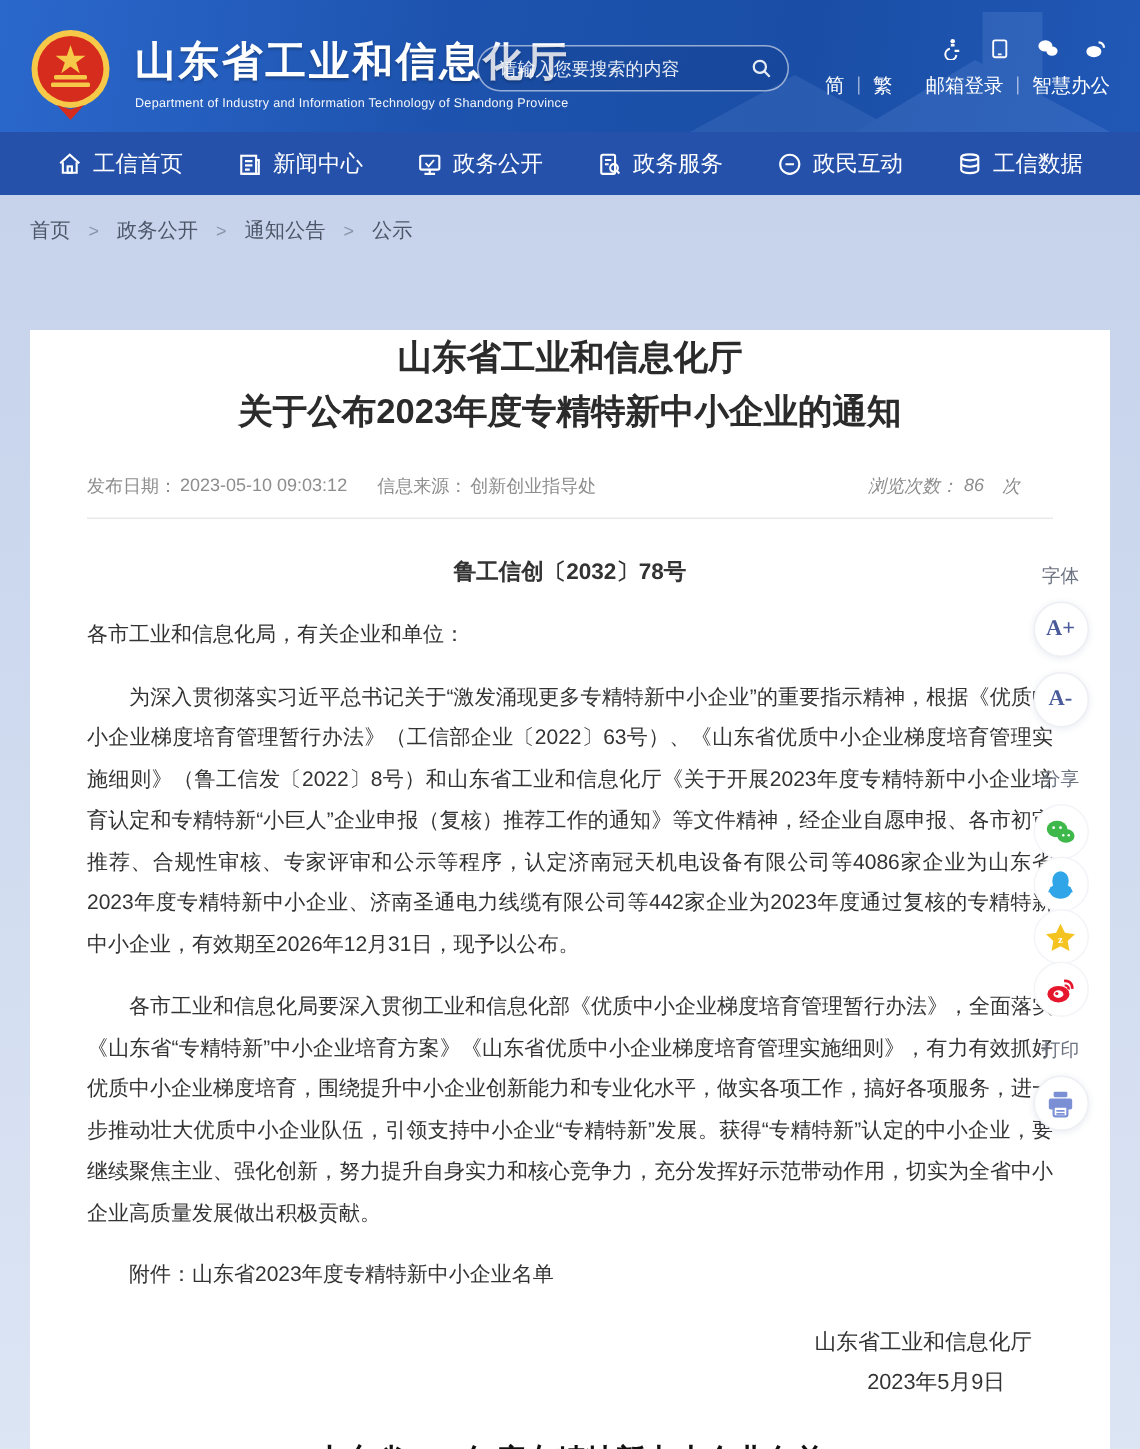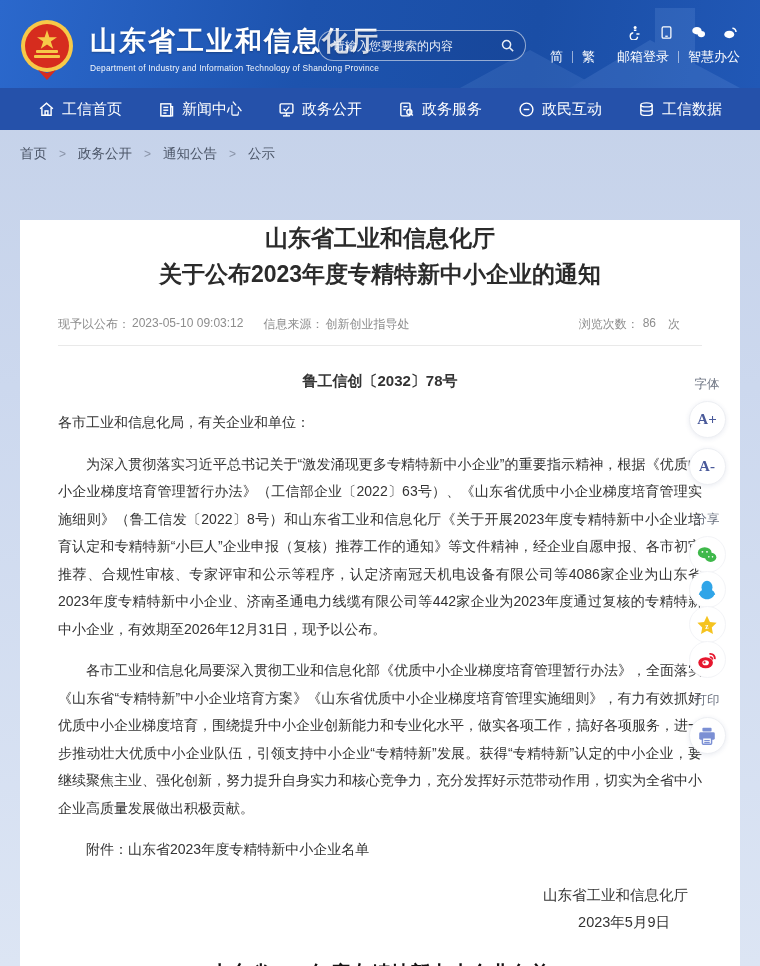--- a/index.html
+++ b/index.html
@@ -52,21 +52,21 @@
   .crumb { cursor:pointer; }
   .crumb-sep { margin:0 12px; color:#8a94a8; font-size:12px; }
   
   .card {
     position:relative; margin:4px 20px 0; background:#fff; min-height:780px; padding-bottom:12px;
   }
   .article-title { margin-top:42px; text-align:center; font-size:23px; font-weight:700; color:#2b2b2b; line-height:36px; padding:0 60px; }
   .meta-row { display:flex; align-items:center; margin:24px 38px 0; font-size:12px; color:#8d8d8d; }
   .meta-left { display:flex; gap:6px; }
   .meta-left .grp { display:flex; gap:2px; margin-right:14px; }
-  .meta-right { margin-left:auto; display:flex; gap:4px; padding-right:22px; }
+  .meta-right { margin-left:auto; display:flex; gap:4px; padding-right:22px;font-style:italic; }
   .meta-right .unit { margin-left:8px; }
   .divider { border-bottom:1px solid #e9e9e9; margin:12px 38px 0; }
   .doc-number { text-align:center; margin-top:26px; font-size:15px; font-weight:600; color:#333; }
   .para { margin:14px 38px 0; font-size:14px; line-height:27.5px; color:#333; text-align:justify; }
   .para.indent { text-indent:2em; }
   .para.first { margin-top:18px; }
   .signature { margin-top:18px; text-align:right; font-size:14.5px; color:#333; }
   .sig-org { padding-right:52px; line-height:27px; }
   .sig-date { padding-right:70px; line-height:27px; }
   
@@ -219,21 +219,21 @@
 <div class="card">
 
   <div class="article-title">
     <div>山东省工业和信息化厅</div>
     <div>关于公布2023年度专精特新中小企业的通知</div>
   </div>
 
   <div class="meta-row">
     <div class="meta-left">
       <span class="grp">
-        <span>现予以公布：</span>
+        <span>发布日期：</span>
         <span>2023-05-10 09:03:12</span>
       </span>
       <span class="grp">
         <span>信息来源：</span>
         <span>创新创业指导处</span>
       </span>
     </div>
     <div class="meta-right">
       <span>浏览次数：</span>
       <span>86</span>

